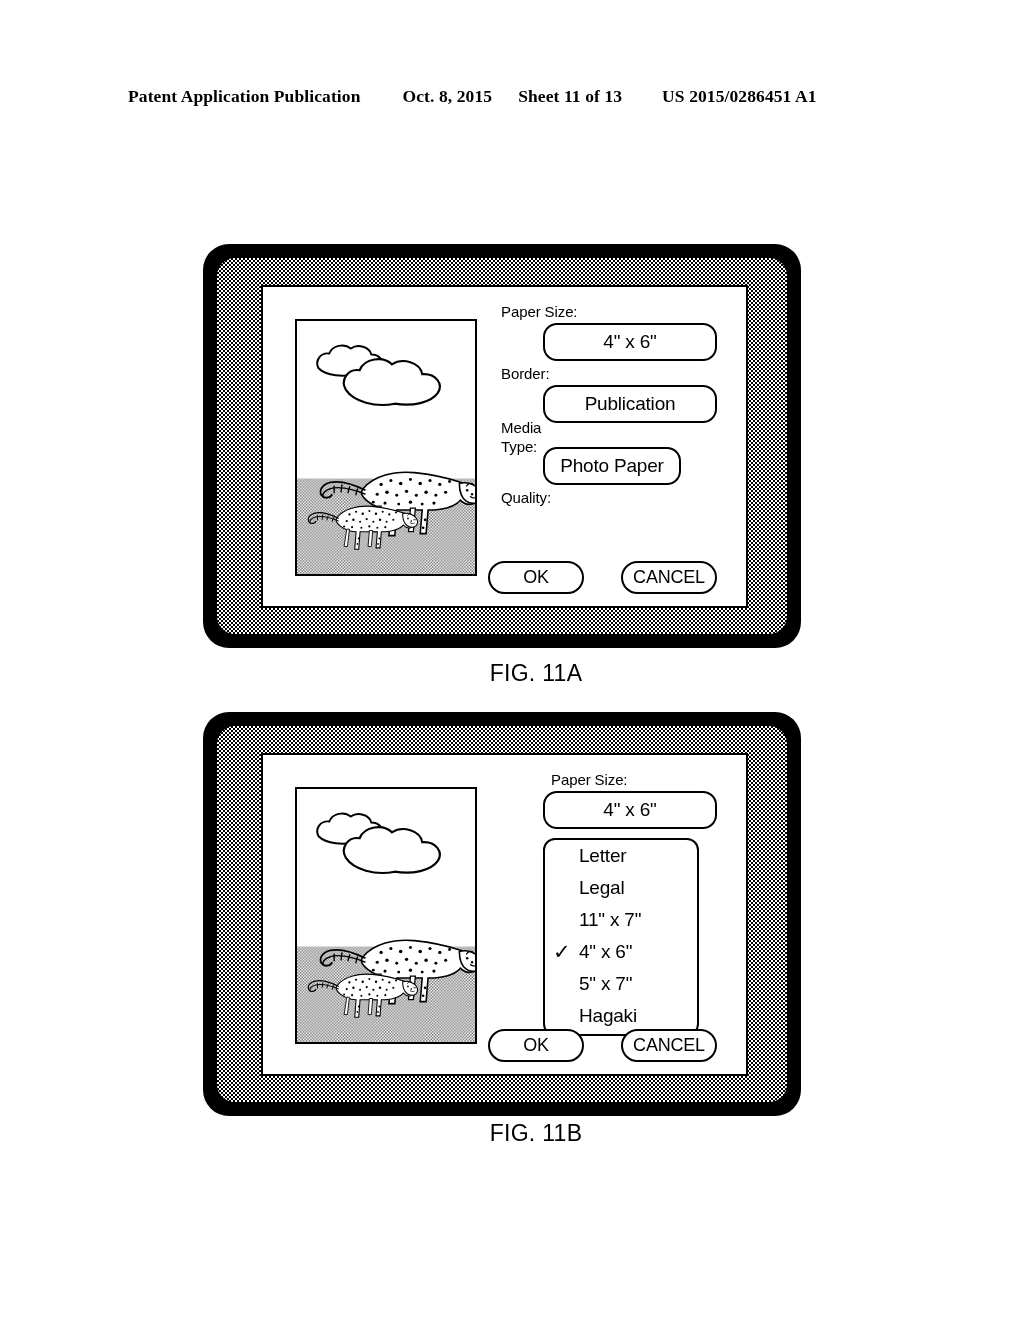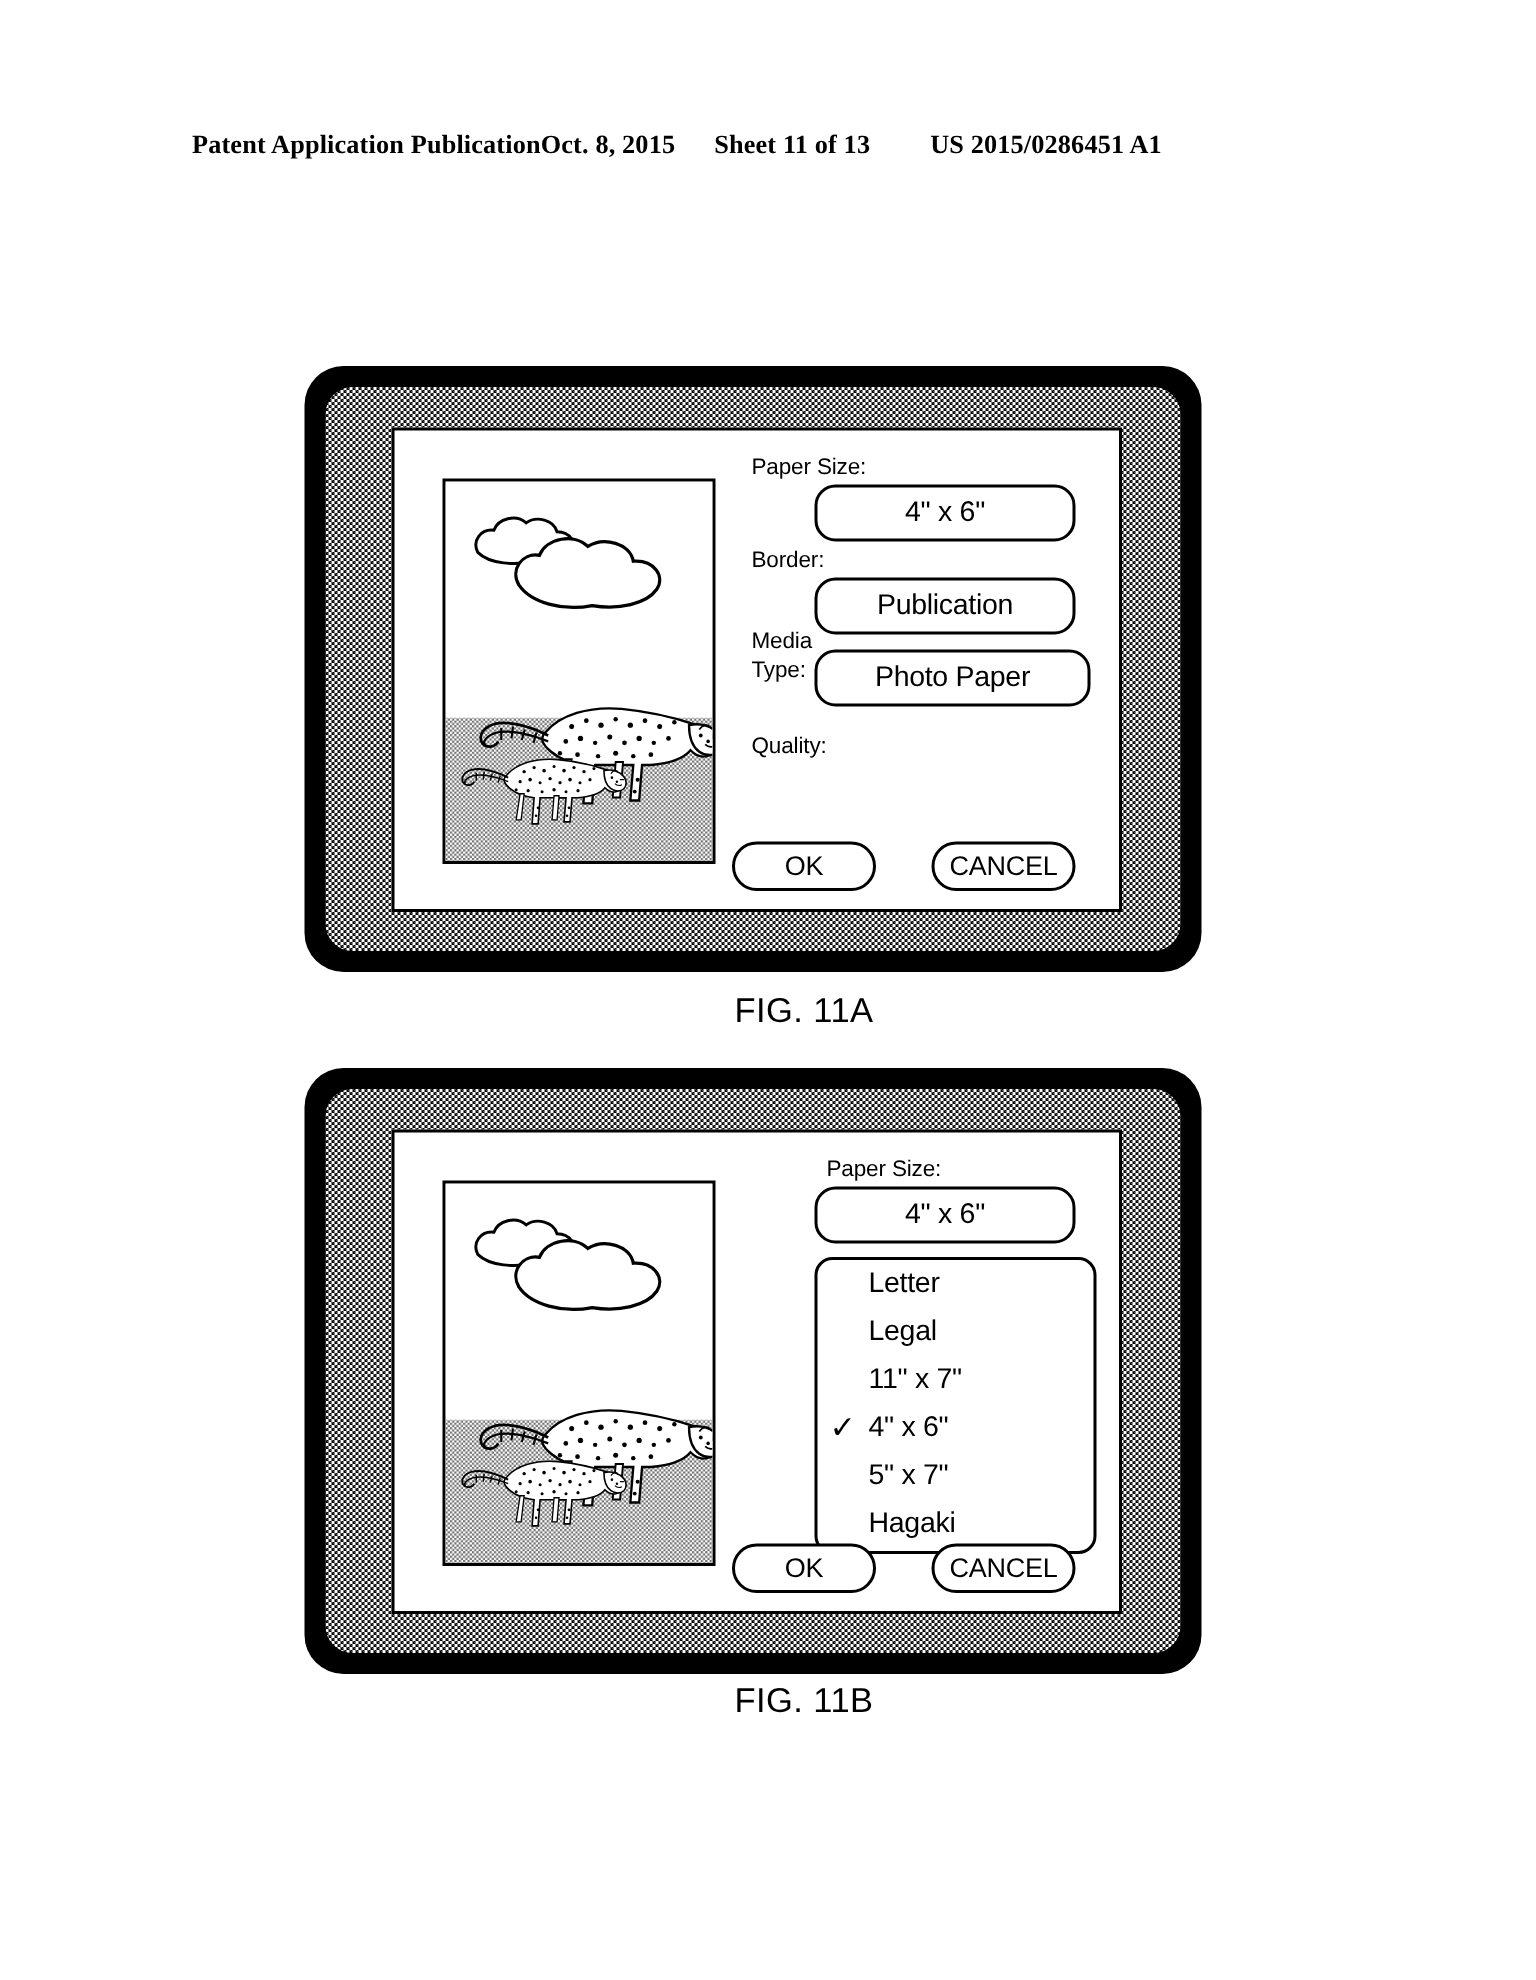--- a/index.html
+++ b/index.html
@@ -23,21 +23,21 @@
     left: 128px;
     width: 768px;
     display: flex;
     align-items: baseline;
     font-family: "Liberation Serif", serif;
     font-weight: bold;
     font-size: 17.5px;
     letter-spacing: 0.1px;
     white-space: nowrap;
   }
-  .pat-header .h-pub   { }
+  .pat-header .h-pub   { margin-right: 42px; }
   .pat-header .h-date  { margin-right: 26px; text-align: center; }
   .pat-header .h-sheet { margin-right: 40px; }
 
   
   .device {
     position: absolute;
     background: #000;
     border-radius: 26px;
   }
   .bezel-gray {
@@ -253,21 +253,21 @@
     <div class="panel" style="left:230px; top:10px; width:250px; height:305px;">
 
       <div class="field-label" style="left:8px; top:6px;">Paper Size:</div>
       <div class="combo" style="left:50px; top:26px; width:174px; height:38px;">4" x 6"</div>
 
       <div class="field-label" style="left:8px; top:68px;">Border:</div>
       <div class="combo" style="left:50px; top:88px; width:174px; height:38px;">Publication</div>
 
       <div class="field-label" style="left:8px; top:122px;">Media</div>
       <div class="field-label" style="left:8px; top:141px;">Type:</div>
-      <div class="combo" style="left:50px; top:136px; width:184px; height:38px;">Photo Paper</div>
+      <div class="combo" style="left:50px; top:150px; width:138px; height:38px;">Photo Paper</div>
 
       <div class="field-label" style="left:8px; top:192px;">Quality:</div>
 
       <div class="pill" style="left:-5px; top:264px; width:96px; height:33px;">OK</div>
       <div class="pill cancel" style="left:128px; top:264px; width:96px; height:33px;">CANCEL</div>
     </div>
   </div>
 </div>
 
 <div class="fig-caption" style="top:660px; left:0;">FIG. 11A</div>
@@ -354,21 +354,21 @@
           <use href="#cheetahBodyB"></use>
         </g>
       </svg>
     </div>
 
     <div class="panel" style="left:230px; top:10px; width:250px; height:305px;">
 
       <div class="field-label" style="left:58px; top:6px;">Paper Size:</div>
       <div class="combo" style="left:50px; top:26px; width:174px; height:38px;">4" x 6"</div>
 
-      <div class="listbox" style="left:50px; top:73px; width:188px; height:198px;">
+      <div class="listbox" style="left:50px; top:73px; width:156px; height:198px;">
         <div class="opt">
 
           <span>Letter</span>
         </div>
         <div class="opt">
 
           <span>Legal</span>
         </div>
         <div class="opt">
 

